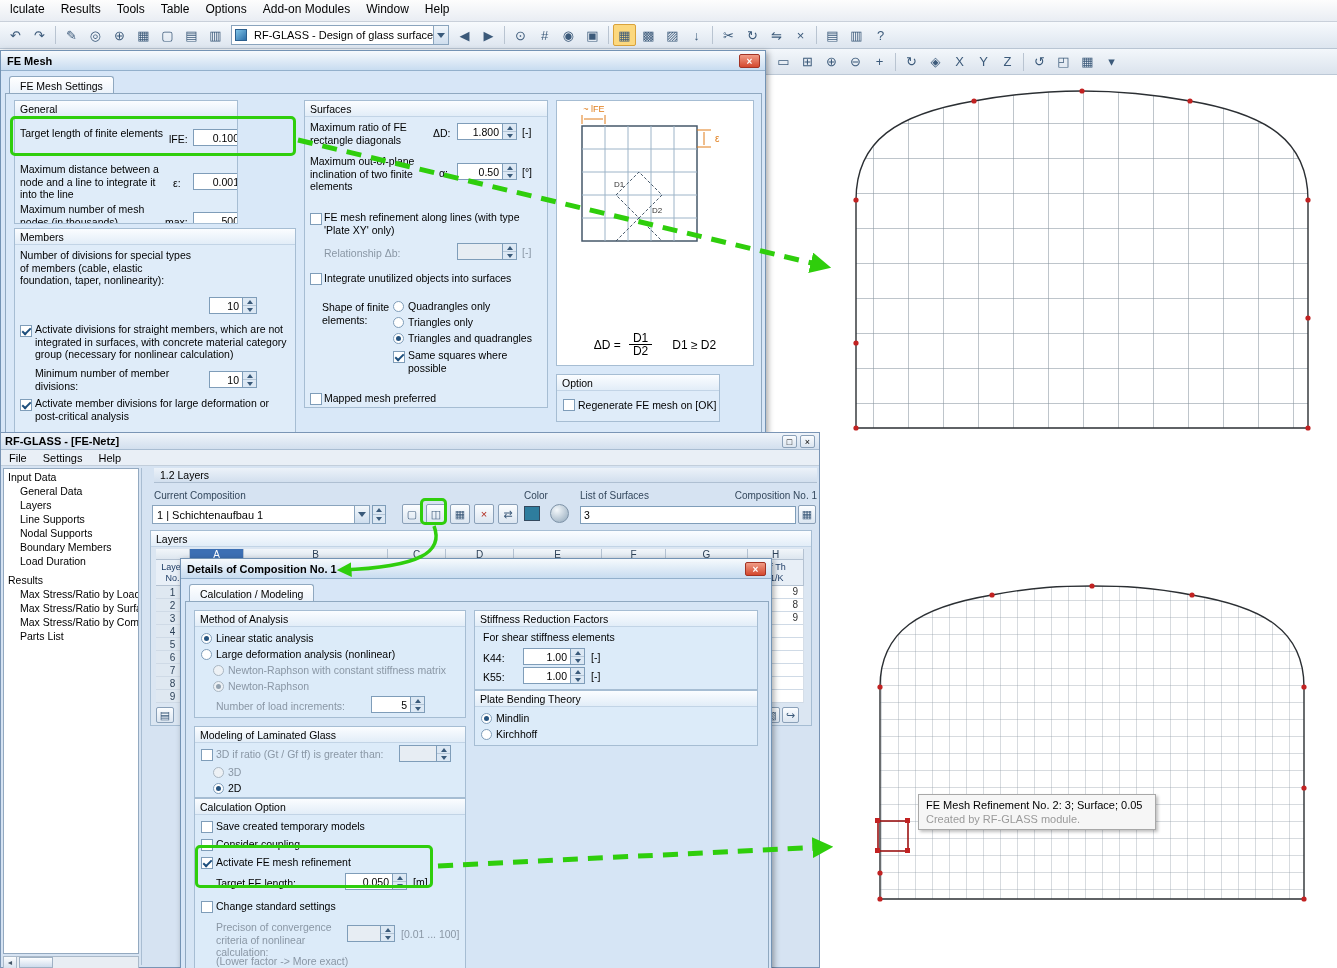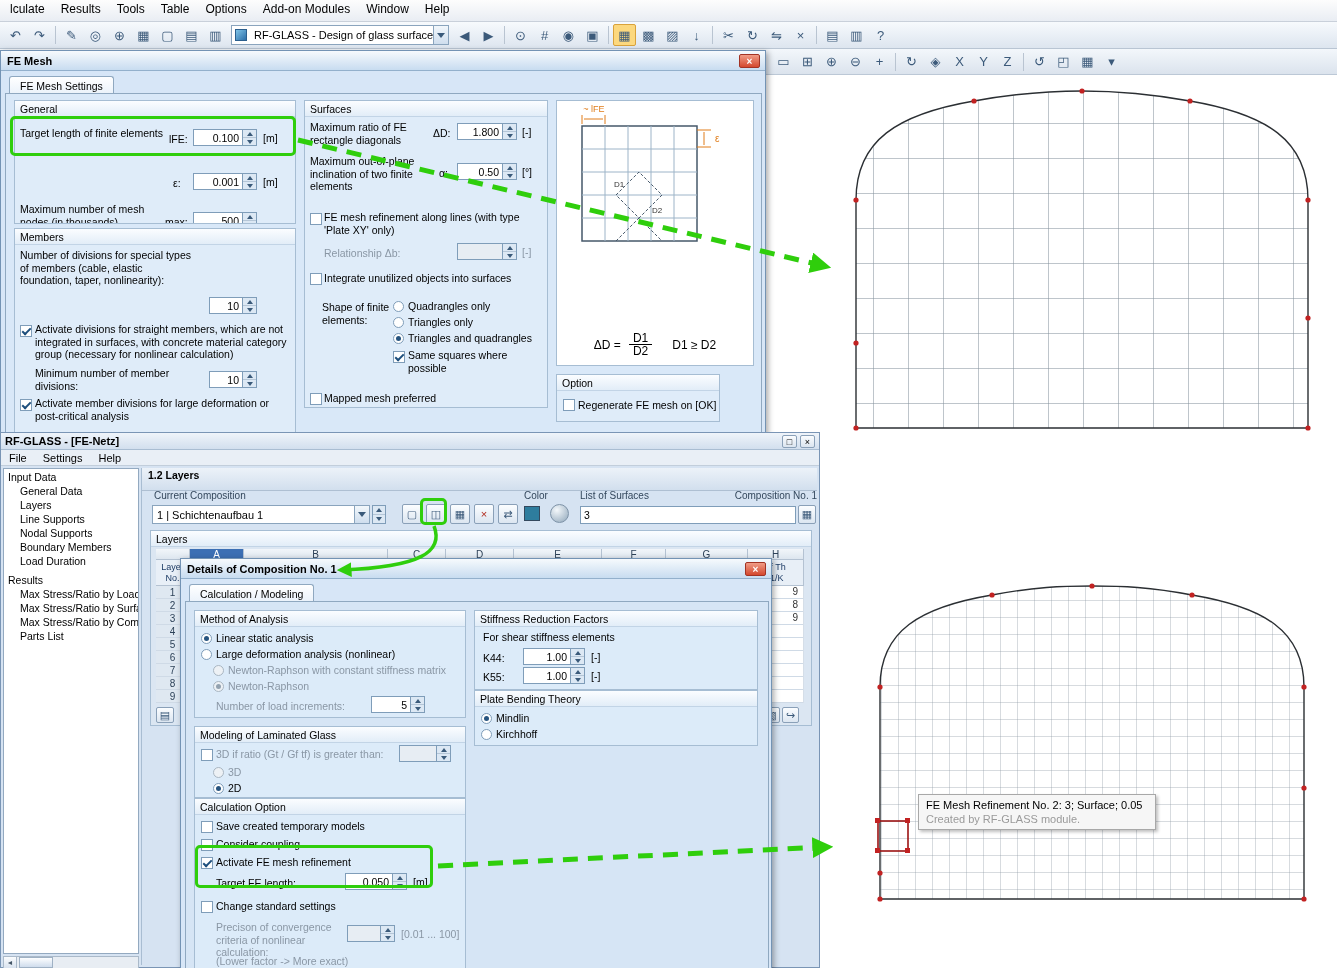--- a/index.html
+++ b/index.html
@@ -50,21 +50,21 @@
 
 #rfglass{position:absolute;left:0;top:432px;width:820px;height:536px;background:#d6e3f2;border:1px solid #7a95b5;z-index:10}
 #rfg-tb{position:absolute;left:0;top:0;right:0;height:17px;background:linear-gradient(#eff4fa,#d2dfee);border-bottom:1px solid #a9bdd2;display:flex;align-items:center;padding:0 4px;font-weight:bold;font-size:11px;gap:4px}
 .wbtn{width:15px;height:13px;border:1px solid #8aa0b8;background:linear-gradient(#fafcfe,#dbe5f0);font-size:9px;display:flex;align-items:center;justify-content:center;border-radius:2px}
 #rfg-menu{position:absolute;left:0;top:17px;right:0;height:16px;background:#e9eff6;border-bottom:1px solid #c2cedb;display:flex;align-items:center;font-size:11px}
 #rfg-menu .mi{padding:1px 8px}
 #rfg-tree{position:absolute;left:2px;top:35px;width:136px;height:486px;background:#fff;border:1px solid #93a9c0;font-size:10.5px;overflow:hidden}
 .troot{padding:2px 2px 1px 4px;white-space:nowrap}
 .titem{padding:1px 20px 1px 16px;white-space:nowrap;overflow:hidden}
 #rfg-main{position:absolute;left:140px;top:35px;right:2px;bottom:2px;background:#d6e3f2;border-left:1px solid #a9bdd2;overflow:hidden}
-#rfg-strip{position:absolute;left:0;top:0;right:0;height:23px;background:linear-gradient(#ecf2f9,#d2dfee);border-bottom:1px solid #aebfd2;padding:1px 6px;font-weight:bold}
+#rfg-strip{position:absolute;left:12px;top:0;right:0;height:15px;background:linear-gradient(#ecf2f9,#d2dfee);border-bottom:1px solid #aebfd2;padding:1px 6px;font-weight:normal}
 .slbl{font-size:10px;color:#33475c;white-space:nowrap}
 .minibtn{position:absolute;width:20px;height:20px;border:1px solid #8aa0b8;background:linear-gradient(#fbfdff,#dce6f1);border-radius:2px;display:flex;align-items:center;justify-content:center;font-size:11px;color:#3c5a7a}
 
 #ltable{position:absolute;font-size:10px}
 .lrow{display:flex}
 .hcell{border-right:1px solid #b4c2d2;border-bottom:1px solid #b4c2d2;background:linear-gradient(#f2f6fa,#dde6ef);display:flex;align-items:center;justify-content:center;color:#2e4258}
 .hcell.sel{background:#3c6fb4;color:#fff}
 .bandcell{border-right:1px solid #b4c2d2;border-bottom:1px solid #b4c2d2;background:#e8eff7;color:#1e3c66;font-size:9px;line-height:11px;display:flex;flex-direction:column;align-items:center;justify-content:center;overflow:hidden}
 .trow{display:flex;height:13px;border-bottom:1px solid #cfdae6;background:#fff}
 .rh{width:34px;background:#dfe8f1;border-right:1px solid #b4c2d2;display:flex;align-items:center;justify-content:center;color:#2e4258;flex:none}
@@ -223,31 +223,32 @@
 <div class="dlg" id="fe-dialog" style="left:0;top:50px;width:766px;height:386px;z-index:5">
   <div class="dtb">
     <span>FE Mesh</span>
   </div>
   <span class="dclose">×</span>
   <div class="tabstrip" style="top:22px">
     <div class="tab" style="left:4px">FE Mesh Settings</div>
   </div>
   <div class="dcontent" style="left:4px;top:42px;width:757px;height:340px">
 
-    <div class="gb" style="left:8px;top:6px;width:282px;height:124px">
+    <div class="gb" style="left:8px;top:6px;width:224px;height:124px">
       <div class="gbt">General</div>
       <div class="gbc">
         <span class="p lbl" style="left:5px;top:10px;width:146px">Target length of finite elements</span>
         <span class="p sym" style="left:154px;top:16px">lFE:</span>
         <span class="p inp" style="left:178px;top:12px;width:50px">0.100</span>
         <span class="p spin" style="left:228px;top:12px">
             <i class="u"></i>
             <i class="d"></i>
           </span>
         <span class="p unit" style="left:248px;top:15px">[m]</span>
+        <span class="p lbl" style="left:5px;top:46px;width:146px">Maximum distance between a node and a line to integrate it into the line</span>
         <span class="p sym" style="left:158px;top:60px">ε:</span>
         <span class="p inp" style="left:178px;top:56px;width:50px">0.001</span>
         <span class="p spin" style="left:228px;top:56px">
             <i class="u"></i>
             <i class="d"></i>
           </span>
         <span class="p unit" style="left:248px;top:59px">[m]</span>
         <span class="p lbl" style="left:5px;top:86px;width:140px">Maximum number of mesh nodes (in thousands)</span>
         <span class="p sym" style="left:150px;top:99px">max:</span>
         <span class="p inp" style="left:178px;top:95px;width:50px">500</span>

